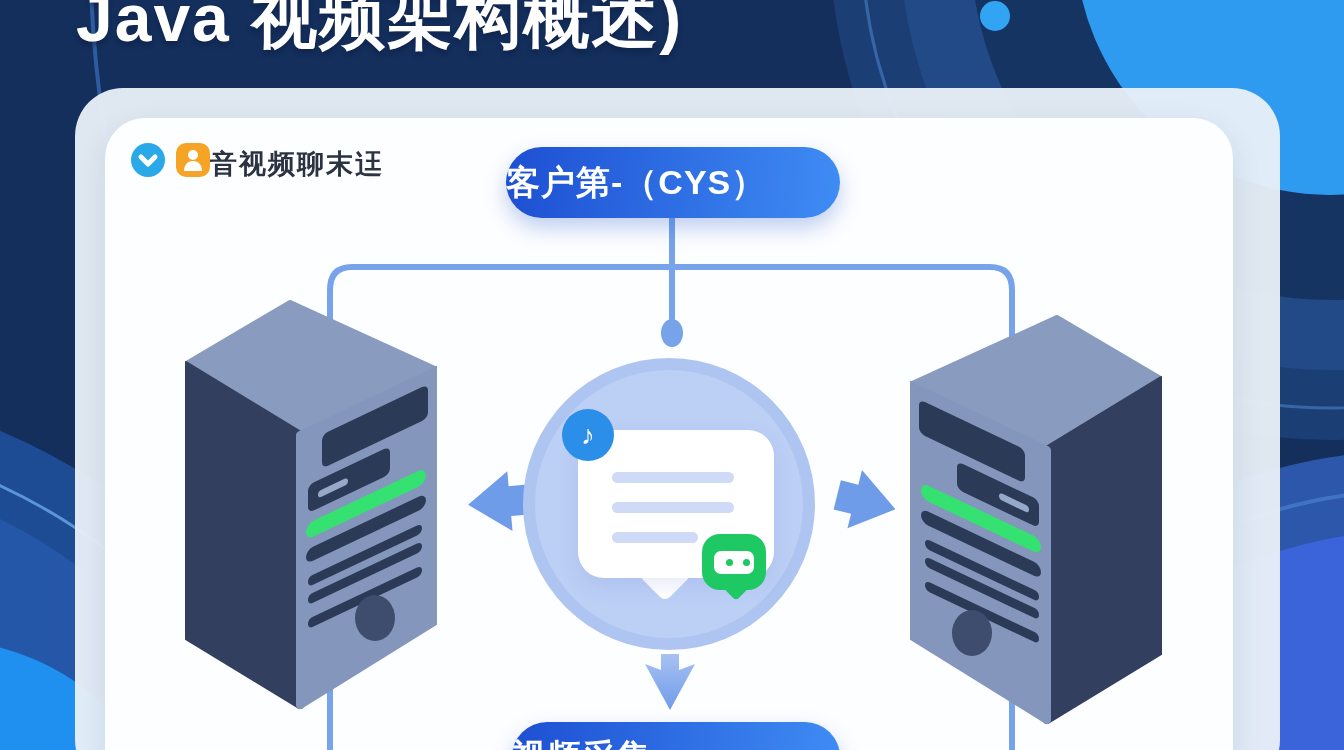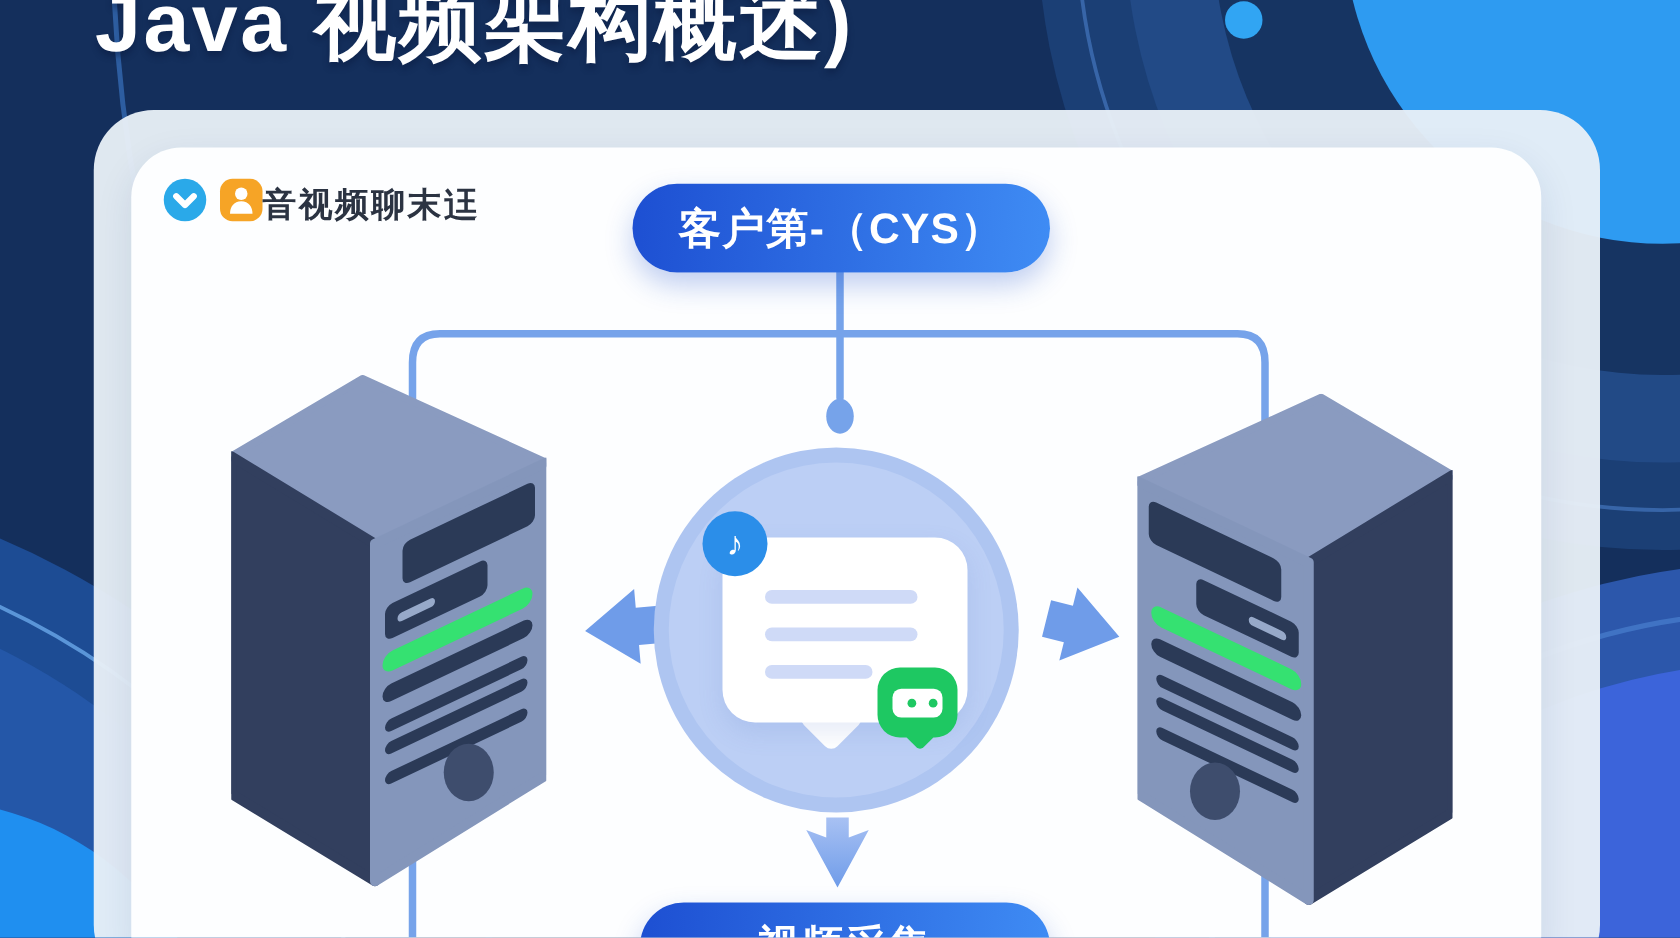--- a/index.html
+++ b/index.html
@@ -36,21 +36,21 @@
   .badge{position:absolute;width:34px;height:34px;display:flex;align-items:center;justify-content:center;}
   .badge-blue{left:131px;top:143px;border-radius:50%;background:#2aa9e9;}
   .badge-orange{left:176px;top:143px;border-radius:10px;background:#f6a426;}
   .brand-label{
     position:absolute;left:210px;top:146px;
     font-size:27px;font-weight:700;color:#2b3342;letter-spacing:2px;white-space:nowrap;
   }
 
   
   .pill{
-    position:absolute;display:flex;align-items:center;justify-content:center;
+    position:absolute;display:flex;align-items:center;
     color:#fff;font-size:34px;font-weight:700;letter-spacing:1px;
     background:linear-gradient(95deg,#1d4fd2 0%,#3f8cf4 100%);
     box-shadow:0 10px 22px rgba(30,80,200,.28);white-space:nowrap;
   }
   .pill-client{left:506px;top:147px;width:334px;height:71px;border-radius:36px;}
   .pill-bottom{left:512px;top:722px;width:328px;height:70px;border-radius:35px;}
 
   
   .overlay{position:absolute;inset:0;pointer-events:none;}
 

